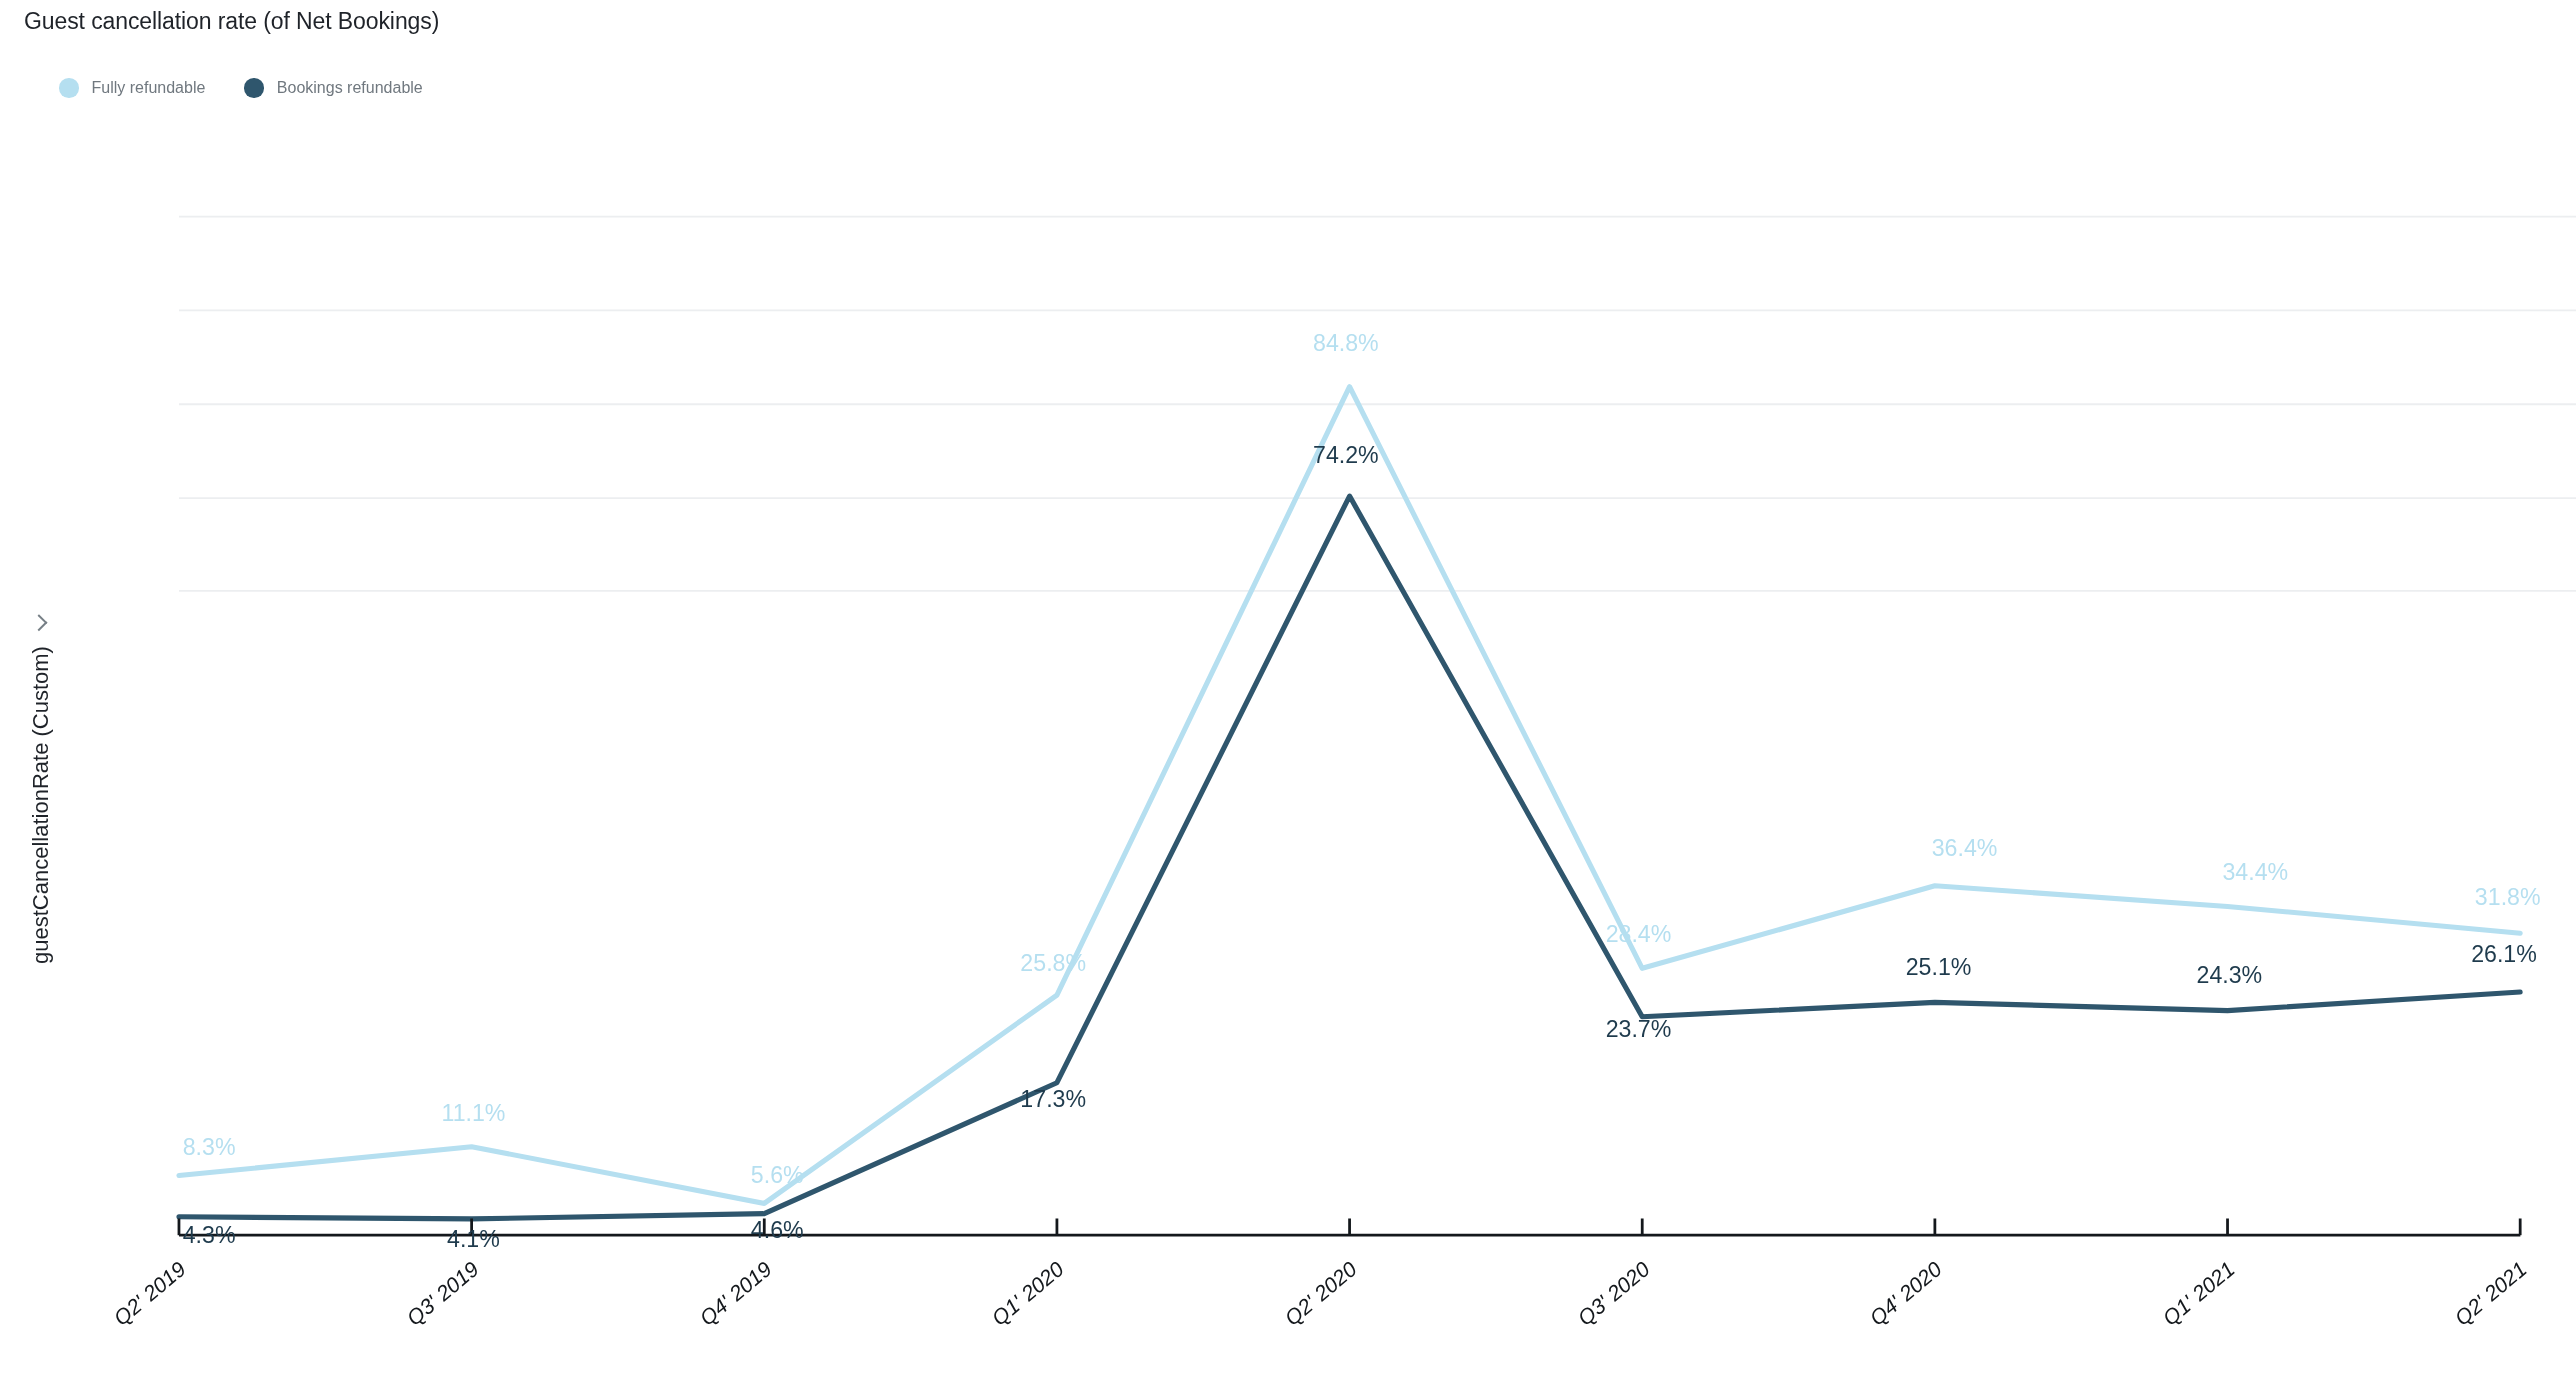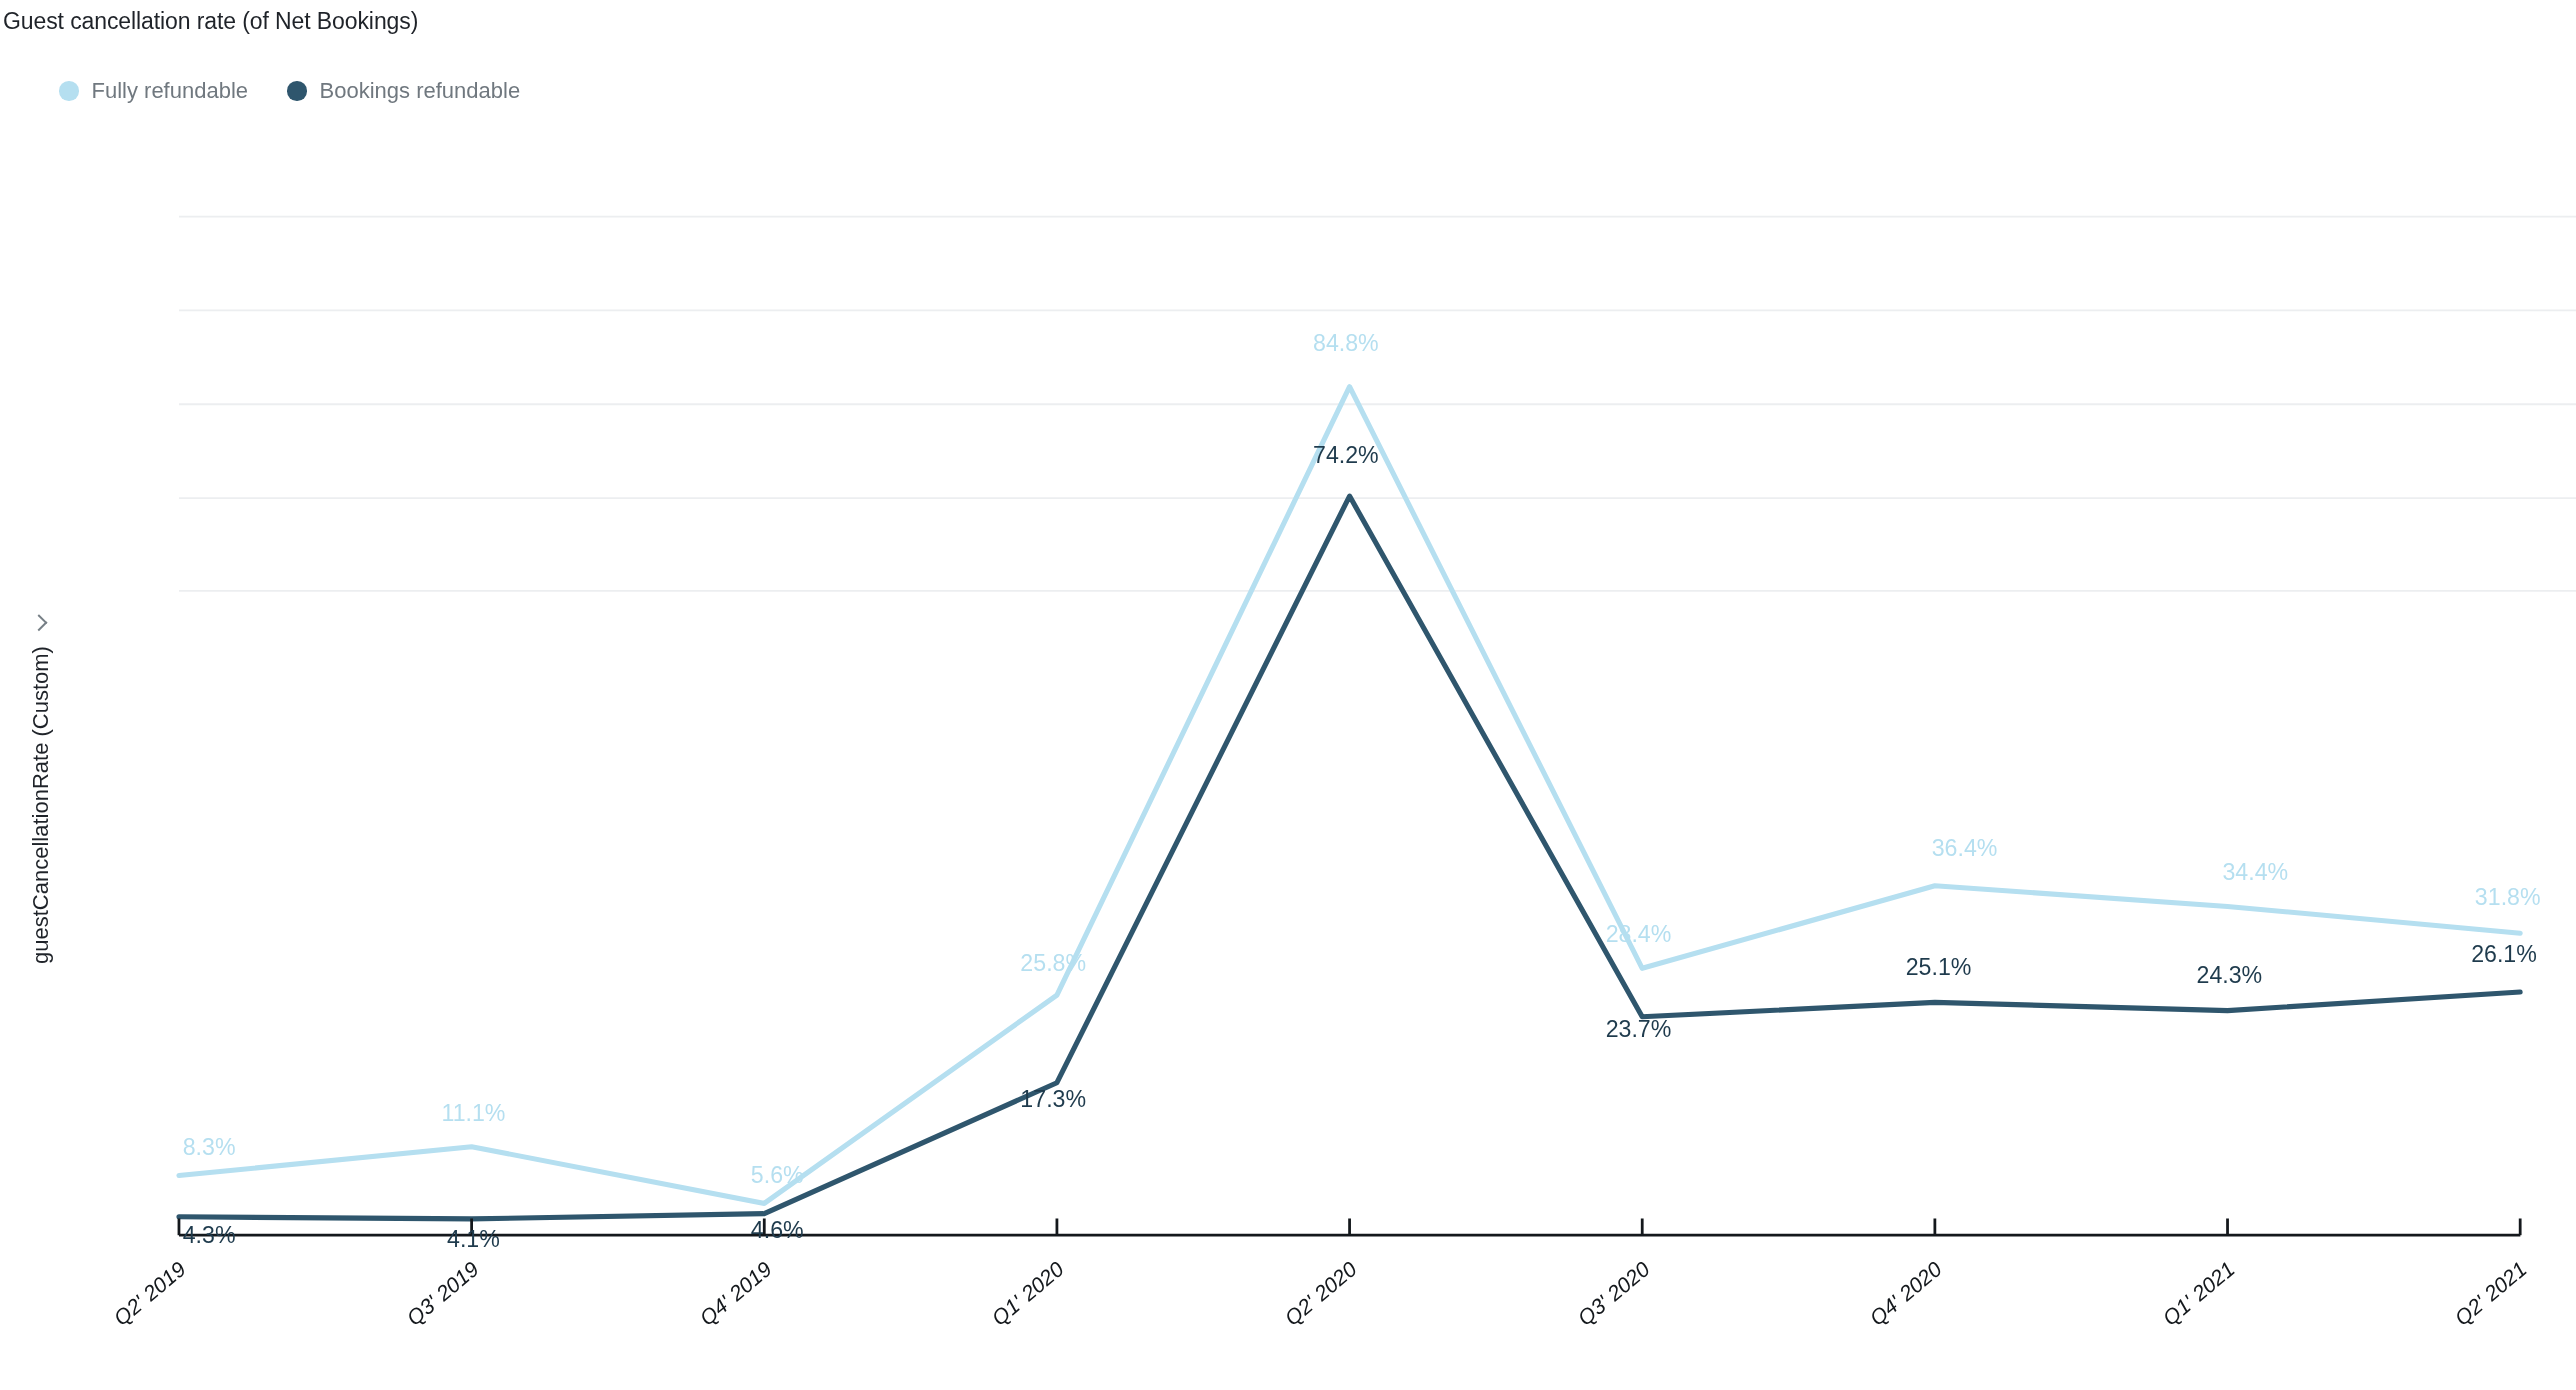--- a/index.html
+++ b/index.html
@@ -15,21 +15,21 @@
     position: relative;
     width: 2576px;
     height: 1391px;
     overflow: hidden;
     background: #ffffff;
   }
 
   
   .chart-title {
     position: absolute;
-    left: 3px;
+    left: 24px;
     top: 8.3px;
     font-size: 23px;
     color: #1f2329;
     letter-spacing: -0.1px;
     white-space: nowrap;
   }
   .legend {
     position: absolute;
     left: 59px;
     top: 78px;
@@ -44,21 +44,21 @@
     cursor: pointer;
   }
   .legend-dot {
     width: 19.5px;
     height: 19.5px;
     border-radius: 50%;
     display: block;
     flex: none;
   }
   .legend-label {
-    font-size: 22px;
+    font-size: 16px;
     color: #70787f;
     white-space: nowrap;
   }
 
   
   .y-axis-title {
     position: absolute;
     left: -1.9px;
     top: 0;
     width: 1391px;

